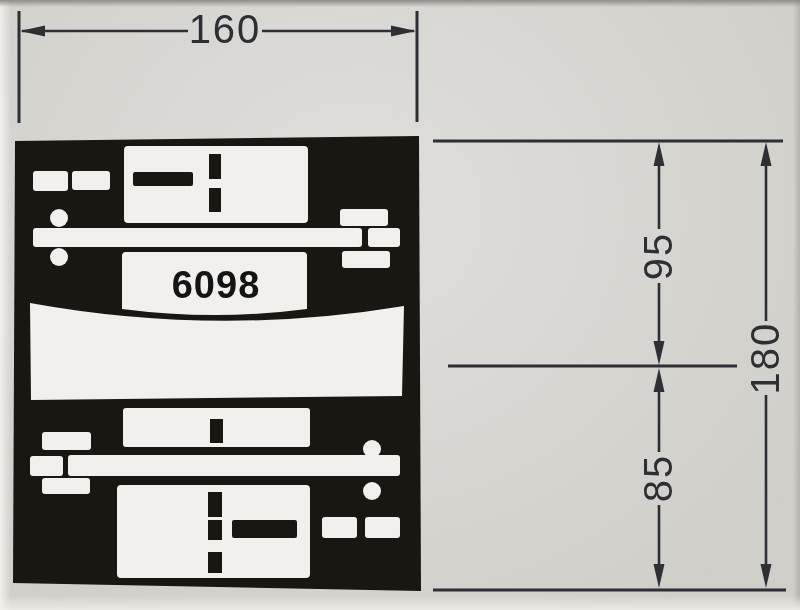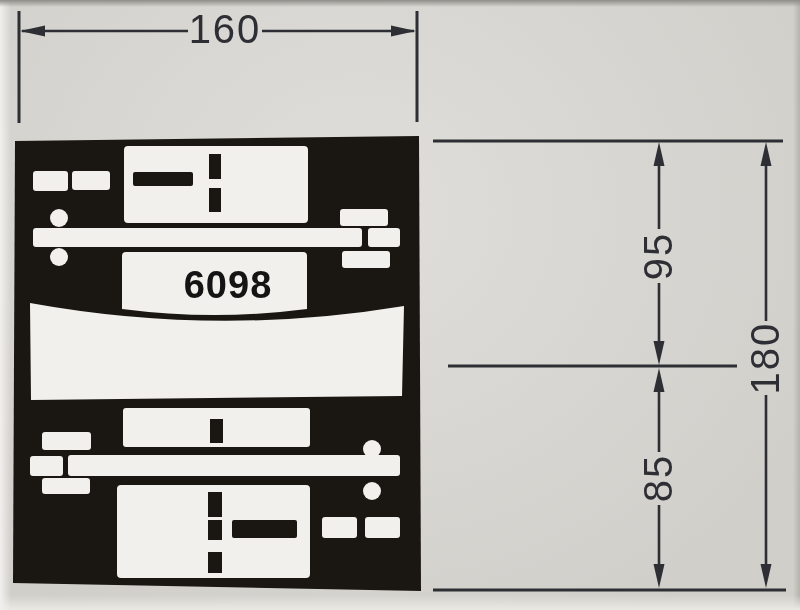--- a/index.html
+++ b/index.html
@@ -119,21 +119,21 @@
     <g>
       <path class="ink-stroke" d="M766,164 V321"></path>
       <path class="ink-stroke" d="M766,395 V566"></path>
       <path class="ink-fill" d="M766,142 L760.5,166 L771.5,166 Z"></path>
       <path class="ink-fill" d="M766,588 L760.5,564 L771.5,564 Z"></path>
     </g>
   </svg>
 
   <div class="dim-label" style="left:225px; top:29px;">160</div>
 
-  <div class="part-number" style="left:228px; top:285px;">6098</div>
+  <div class="part-number" style="left:216px; top:285px;">6098</div>
 
   <div class="dim-label vert" style="left:658px; top:256px;">95</div>
 
   <div class="dim-label vert" style="left:658px; top:478px;">85</div>
 
   <div class="dim-label vert" style="left:765px; top:358px;">180</div>
 
 </div>
 
 </body></html>

